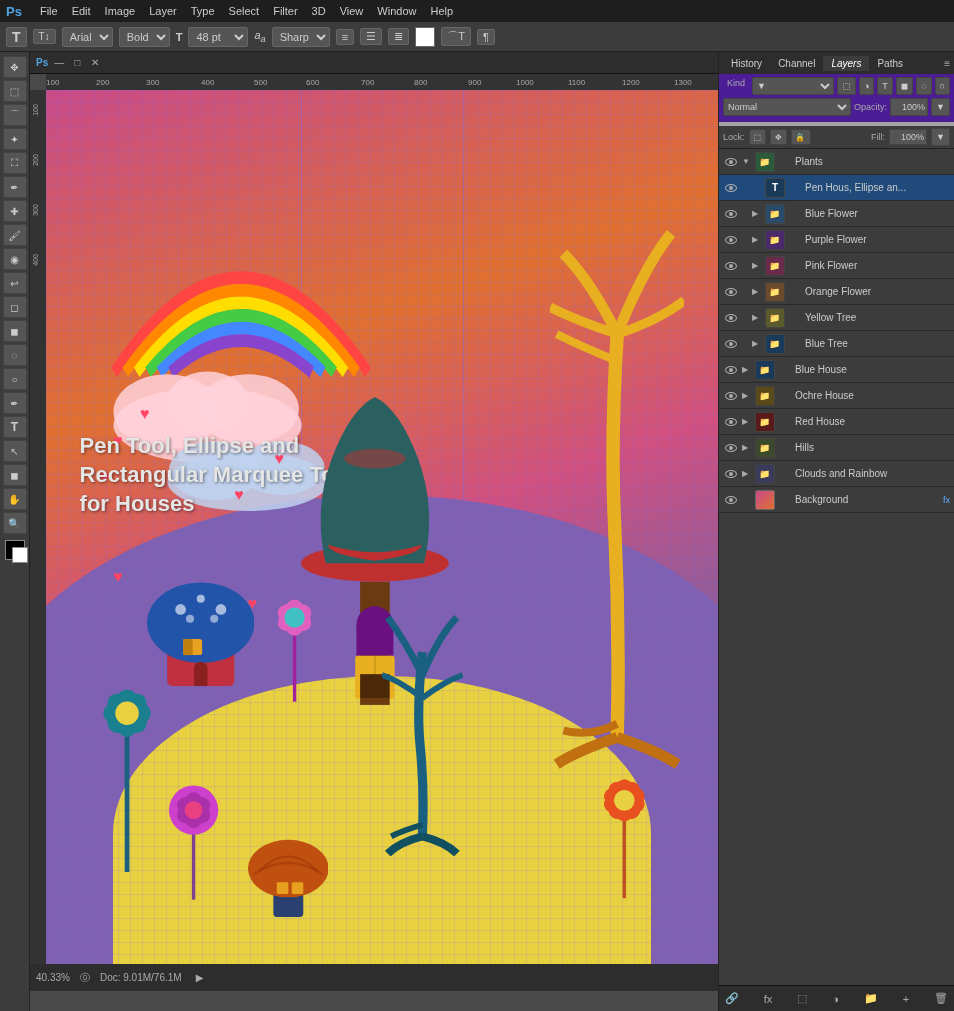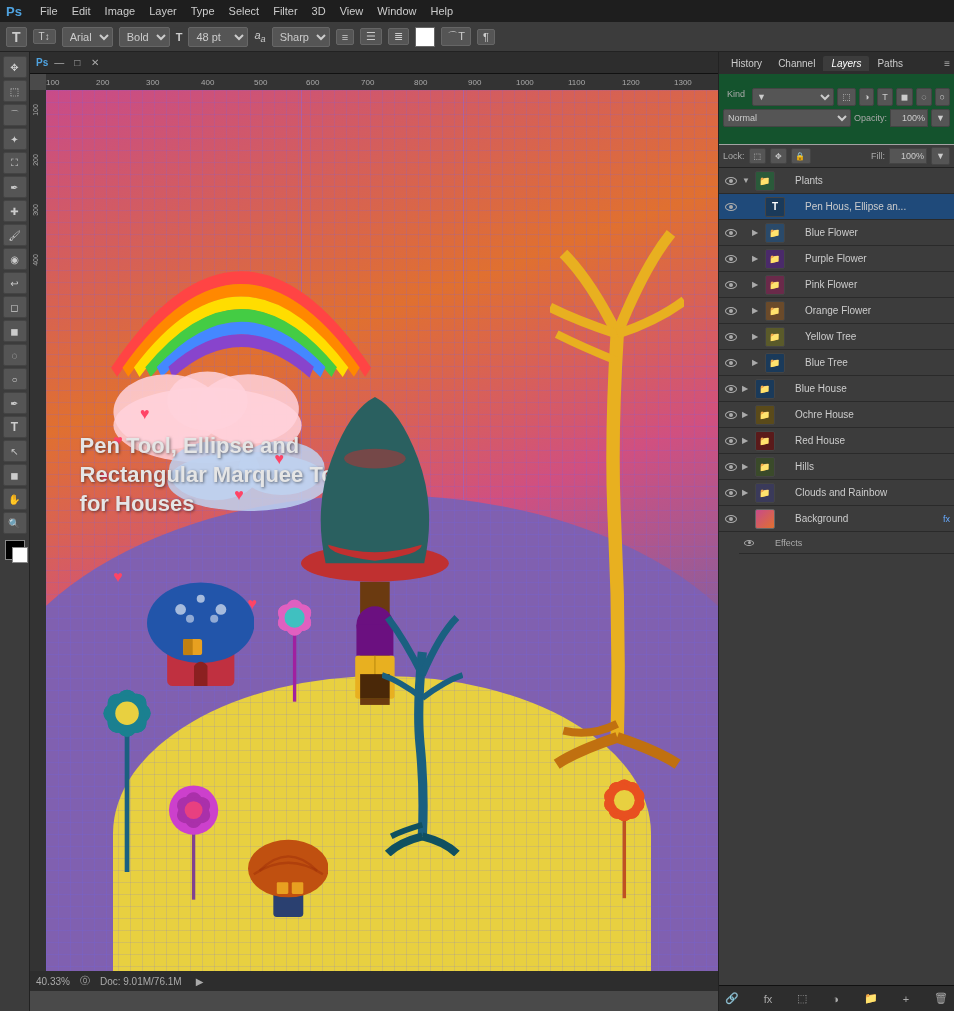--- a/index.html
+++ b/index.html
@@ -122,21 +122,21 @@
     }
     .flower-pink-center {
       position: absolute; bottom: 30%; left: 32%; width: 10%; height: 18%;
     }
     
     .orange-mush {
       position: absolute; bottom: 5%; left: 30%; width: 12%; height: 18%;
     }
     
     #statusbar {
-      position: absolute; bottom: 0; left: 0; right: 0; height: 20px;
+      position: absolute; bottom: 0; left: 0; right: 0; height: 27px;
       background: #2d2d2d; display: flex; align-items: center; padding: 0 6px; gap: 10px;
     }
     .status-text { color: #aaa; font-size: 10px; }
 
     
     #right-panel {
       width: 236px; background: #3c3c3c; display: flex; flex-direction: column;
       border-left: 1px solid #222;
     }
     
@@ -144,21 +144,21 @@
       height: 22px; background: #2d2d2d; display: flex; align-items: center; padding: 0 4px;
     }
     .panel-tab {
       color: #ccc; font-size: 10px; padding: 2px 8px; cursor: pointer; border-radius: 2px 2px 0 0;
     }
     .panel-tab.active { background: #3c3c3c; color: white; font-style: italic; }
     .panel-arrow { color: #aaa; font-size: 10px; margin-left: auto; }
 
     
     #layers-controls {
-      padding: 14px 4px; background: #14532d; border-bottom: 1px solid #a3a3a3;
+      padding: 3px 4px; background: #4c1d95; border-bottom: 4px solid #a3a3a3;
     }
     .layers-row { display: flex; align-items: center; gap: 3px; margin-bottom: 3px; }
     .layer-ctrl-btn {
       background: #555; border: 1px solid #444; color: #ccc; font-size: 9px;
       padding: 1px 4px; border-radius: 2px; cursor: pointer; height: 18px;
     }
     .layer-ctrl-select {
       background: #555; border: 1px solid #444; color: #ccc; font-size: 9px;
       height: 18px; flex: 1; border-radius: 2px;
     }
@@ -740,28 +740,20 @@
             <div class="eye-icon">
               <div class="eye-pupil"></div>
             </div>
           </div>
         <span class="layer-arrow" style="width:10px;"></span>
         <div class="layer-thumb" style="background: linear-gradient(135deg, #c84b8a, #e07030); border:1px solid #666;"></div>
         <span class="layer-name">Background</span>
         <span class="layer-fx">fx</span>
       </div>
 
-      <div class="layer-item layer-sub" style="height:22px;">
-        <div class="layer-eye" style="width:12px; height:12px;">
-            <div class="eye-icon" style="width:10px; height:6px;">
-              <div class="eye-pupil" style="width:3px; height:3px;"></div>
-            </div>
-          </div>
-        <span class="layer-name" style="font-size:9px; color:#aaa;">Effects</span>
-      </div>
 
 
     </div>
 
     <div id="panel-bottom">
       <span class="panel-bottom-btn">🔗</span>
       <span class="panel-bottom-btn">fx</span>
       <span class="panel-bottom-btn">⬚</span>
       <span class="panel-bottom-btn">◑</span>
       <span class="panel-bottom-btn">📁</span>

